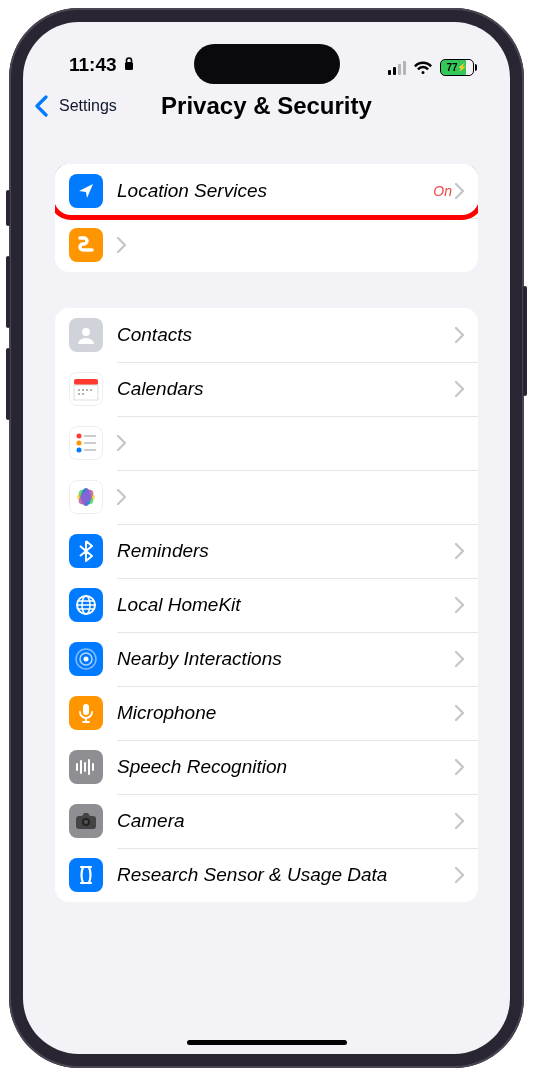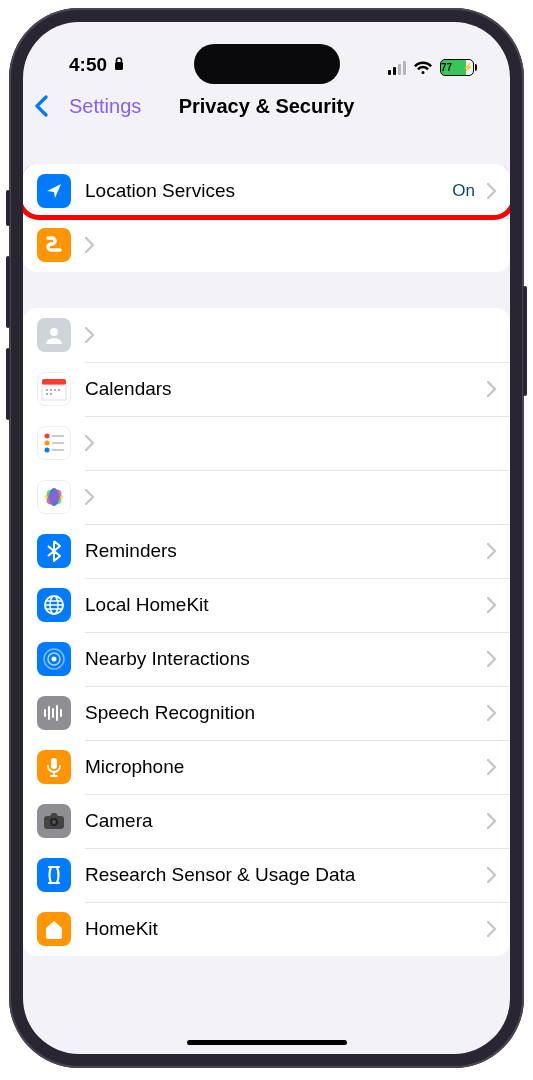--- a/index.html
+++ b/index.html
@@ -62,48 +62,49 @@
   .cell-bars span:nth-child(1){height:5px}
   .cell-bars span:nth-child(2){height:8px}
   .cell-bars span:nth-child(3){height:11px;opacity:.25}
   .cell-bars span:nth-child(4){height:14px;opacity:.25}
   .wifi-icon svg { display:block; }
   .battery {
     position: relative;
     width: 34px; height: 17px;
     border: 1.5px solid #000; border-radius: 5px;
     background: linear-gradient(to right, #34c759 77%, transparent 77%);
-    display:flex;align-items:center;justify-content:space-between;
+    display:flex;align-items:center;justify-content:center;
     font-size:10px;font-weight:700;color:#000;
   }
   .battery::after{content:"";position:absolute;right:-4px;top:4px;width:2.5px;height:7px;background:#000;border-radius:0 2px 2px 0;}
 
   .nav-bar {
     position: relative;
     height: 56px;
     display: flex;
     align-items: center;
     justify-content: center;
   }
   .back-btn {
     position: absolute;
     left: 10px;
     display: flex;
     align-items: center;
-    color: #8b5cf6;
-    font-size: 20px;
-    gap: 20px;
+    color: #0f172a;
+    font-size: 16px;
+    gap: 10px;
   }
   .back-chev svg{display:block}
-  .nav-title { font-size: 20px; font-weight: 600; }
+  .nav-title { font-size: 24px; font-weight: 600; }
 
   .content {
-    padding: 0 0;
+    padding: 0 32px;
     overflow: hidden;
     height: calc(100% - 112px - 20px);
+    font-style: italic;
   }
 
   .group {
     background: #fff;
     border-radius: 14px;
     margin-top: 30px;
     overflow: hidden;
   }
   .group.second { margin-top: 36px; }
 
@@ -122,21 +123,21 @@
     background:#e5e5ea;
   }
   .row .icon {
     width: 34px; height: 34px;
     border-radius: 8px;
     margin-right: 14px;
     display:flex;align-items:center;justify-content:center;
     flex-shrink:0;
   }
   .row .label { font-size: 19px; flex: 1; color:#000; }
-  .row .value { font-size: 17px; color: #0c4a6e; margin-right: 12px; }
+  .row .value { font-size: 14px; color: #ef4444; margin-right: 3px; }
   .row .chev { color:#c7c7cc; }
   .row .chev svg{display:block}
 
   .highlight-ring {
     position: absolute;
     border: 5px solid #ff0000;
     border-radius: 22px;
     pointer-events: none;
     z-index: 5;
   }
@@ -172,21 +173,21 @@
   <div class="side-btn left1"></div>
   <div class="side-btn left2"></div>
   <div class="side-btn left3"></div>
   <div class="side-btn right"></div>
 
   <div class="screen">
     <div class="notch"></div>
 
     <div class="status-bar">
       <div class="status-left">
-        <span>4:50</span>
+        <span>11:43</span>
         <span>
           <svg width="12" height="14" viewBox="0 0 12 14">
               <rect x="2" y="5" width="8" height="8" rx="1.5" fill="#000"></rect>
               <path d="M3.5 5 V3.5 a2.5 2.5 0 0 1 5 0 V5" stroke="#000" stroke-width="1.6" fill="none"></path>
             </svg>
         </span>
       </div>
       <div class="status-right">
         <span class="cell-bars">
             <span></span>
@@ -254,20 +255,21 @@
 
       <div class="group second">
 
         <div class="row">
           <div class="icon bg-gray">
             <svg width="22" height="22" viewBox="0 0 22 22">
                 <circle cx="11" cy="8" r="4" fill="#fff"></circle>
                 <path d="M3 20 a8 6 0 0 1 16 0z" fill="#fff"></path>
               </svg>
           </div>
+          <div class="label">Contacts</div>
           <div class="chev">
               <svg width="9" height="16" viewBox="0 0 9 16">
                 <path d="M1 1 L8 8 L1 15" stroke="#c7c7cc" stroke-width="2.4" fill="none" stroke-linecap="round" stroke-linejoin="round"></path>
               </svg>
             </div>
         </div>
 
         <div class="row">
           <div class="icon bg-white">
             <svg width="30" height="30" viewBox="0 0 30 30">
@@ -371,55 +373,55 @@
           </div>
           <div class="label">Nearby Interactions</div>
           <div class="chev">
               <svg width="9" height="16" viewBox="0 0 9 16">
                 <path d="M1 1 L8 8 L1 15" stroke="#c7c7cc" stroke-width="2.4" fill="none" stroke-linecap="round" stroke-linejoin="round"></path>
               </svg>
             </div>
         </div>
 
         <div class="row">
+          <div class="icon bg-mic">
+            <svg width="18" height="22" viewBox="0 0 18 22">
+                <rect x="6" y="2" width="6" height="11" rx="3" fill="#fff"></rect>
+                <path d="M3 10 a6 6 0 0 0 12 0 M9 16 v4 M6 20 h6" stroke="#fff" stroke-width="1.8" fill="none" stroke-linecap="round"></path>
+              </svg>
+          </div>
+          <div class="label">Microphone</div>
+          <div class="chev">
+              <svg width="9" height="16" viewBox="0 0 9 16">
+                <path d="M1 1 L8 8 L1 15" stroke="#c7c7cc" stroke-width="2.4" fill="none" stroke-linecap="round" stroke-linejoin="round"></path>
+              </svg>
+            </div>
+        </div>
+
+        <div class="row">
           <div class="icon bg-speech">
             <svg width="26" height="18" viewBox="0 0 26 18">
                 <g stroke="#fff" stroke-width="2" stroke-linecap="round">
                   <line x1="4" y1="6" x2="4" y2="12"></line>
                   <line x1="8" y1="3" x2="8" y2="15"></line>
                   <line x1="12" y1="5" x2="12" y2="13"></line>
                   <line x1="16" y1="2" x2="16" y2="16"></line>
                   <line x1="20" y1="6" x2="20" y2="12"></line>
                 </g>
               </svg>
           </div>
           <div class="label">Speech Recognition</div>
           <div class="chev">
               <svg width="9" height="16" viewBox="0 0 9 16">
                 <path d="M1 1 L8 8 L1 15" stroke="#c7c7cc" stroke-width="2.4" fill="none" stroke-linecap="round" stroke-linejoin="round"></path>
               </svg>
             </div>
         </div>
 
         <div class="row">
-          <div class="icon bg-mic">
-            <svg width="18" height="22" viewBox="0 0 18 22">
-                <rect x="6" y="2" width="6" height="11" rx="3" fill="#fff"></rect>
-                <path d="M3 10 a6 6 0 0 0 12 0 M9 16 v4 M6 20 h6" stroke="#fff" stroke-width="1.8" fill="none" stroke-linecap="round"></path>
-              </svg>
-          </div>
-          <div class="label">Microphone</div>
-          <div class="chev">
-              <svg width="9" height="16" viewBox="0 0 9 16">
-                <path d="M1 1 L8 8 L1 15" stroke="#c7c7cc" stroke-width="2.4" fill="none" stroke-linecap="round" stroke-linejoin="round"></path>
-              </svg>
-            </div>
-        </div>
-
-        <div class="row">
           <div class="icon bg-camera">
             <svg width="24" height="20" viewBox="0 0 24 20">
                 <rect x="2" y="5" width="20" height="13" rx="3" fill="#444"></rect>
                 <path d="M8 5 l2-3 h4 l2 3" fill="#444"></path>
                 <circle cx="12" cy="11" r="4" fill="#222"></circle>
                 <circle cx="12" cy="11" r="2" fill="#555"></circle>
               </svg>
           </div>
           <div class="label">Camera</div>
           <div class="chev">
@@ -437,32 +439,19 @@
               </svg>
           </div>
           <div class="label">Research Sensor &amp; Usage Data</div>
           <div class="chev">
               <svg width="9" height="16" viewBox="0 0 9 16">
                 <path d="M1 1 L8 8 L1 15" stroke="#c7c7cc" stroke-width="2.4" fill="none" stroke-linecap="round" stroke-linejoin="round"></path>
               </svg>
             </div>
         </div>
 
-        <div class="row">
-          <div class="icon bg-home">
-            <svg width="24" height="22" viewBox="0 0 24 22">
-                <path d="M4 10 L12 3 L20 10 V19 a2 2 0 0 1-2 2 H6 a2 2 0 0 1-2-2 Z" fill="#fff"></path>
-              </svg>
-          </div>
-          <div class="label">HomeKit</div>
-          <div class="chev">
-              <svg width="9" height="16" viewBox="0 0 9 16">
-                <path d="M1 1 L8 8 L1 15" stroke="#c7c7cc" stroke-width="2.4" fill="none" stroke-linecap="round" stroke-linejoin="round"></path>
-              </svg>
-            </div>
-        </div>
 
       </div>
     </div>
 
     <div class="home-indicator"></div>
   </div>
 </div>
 
 </body></html>

